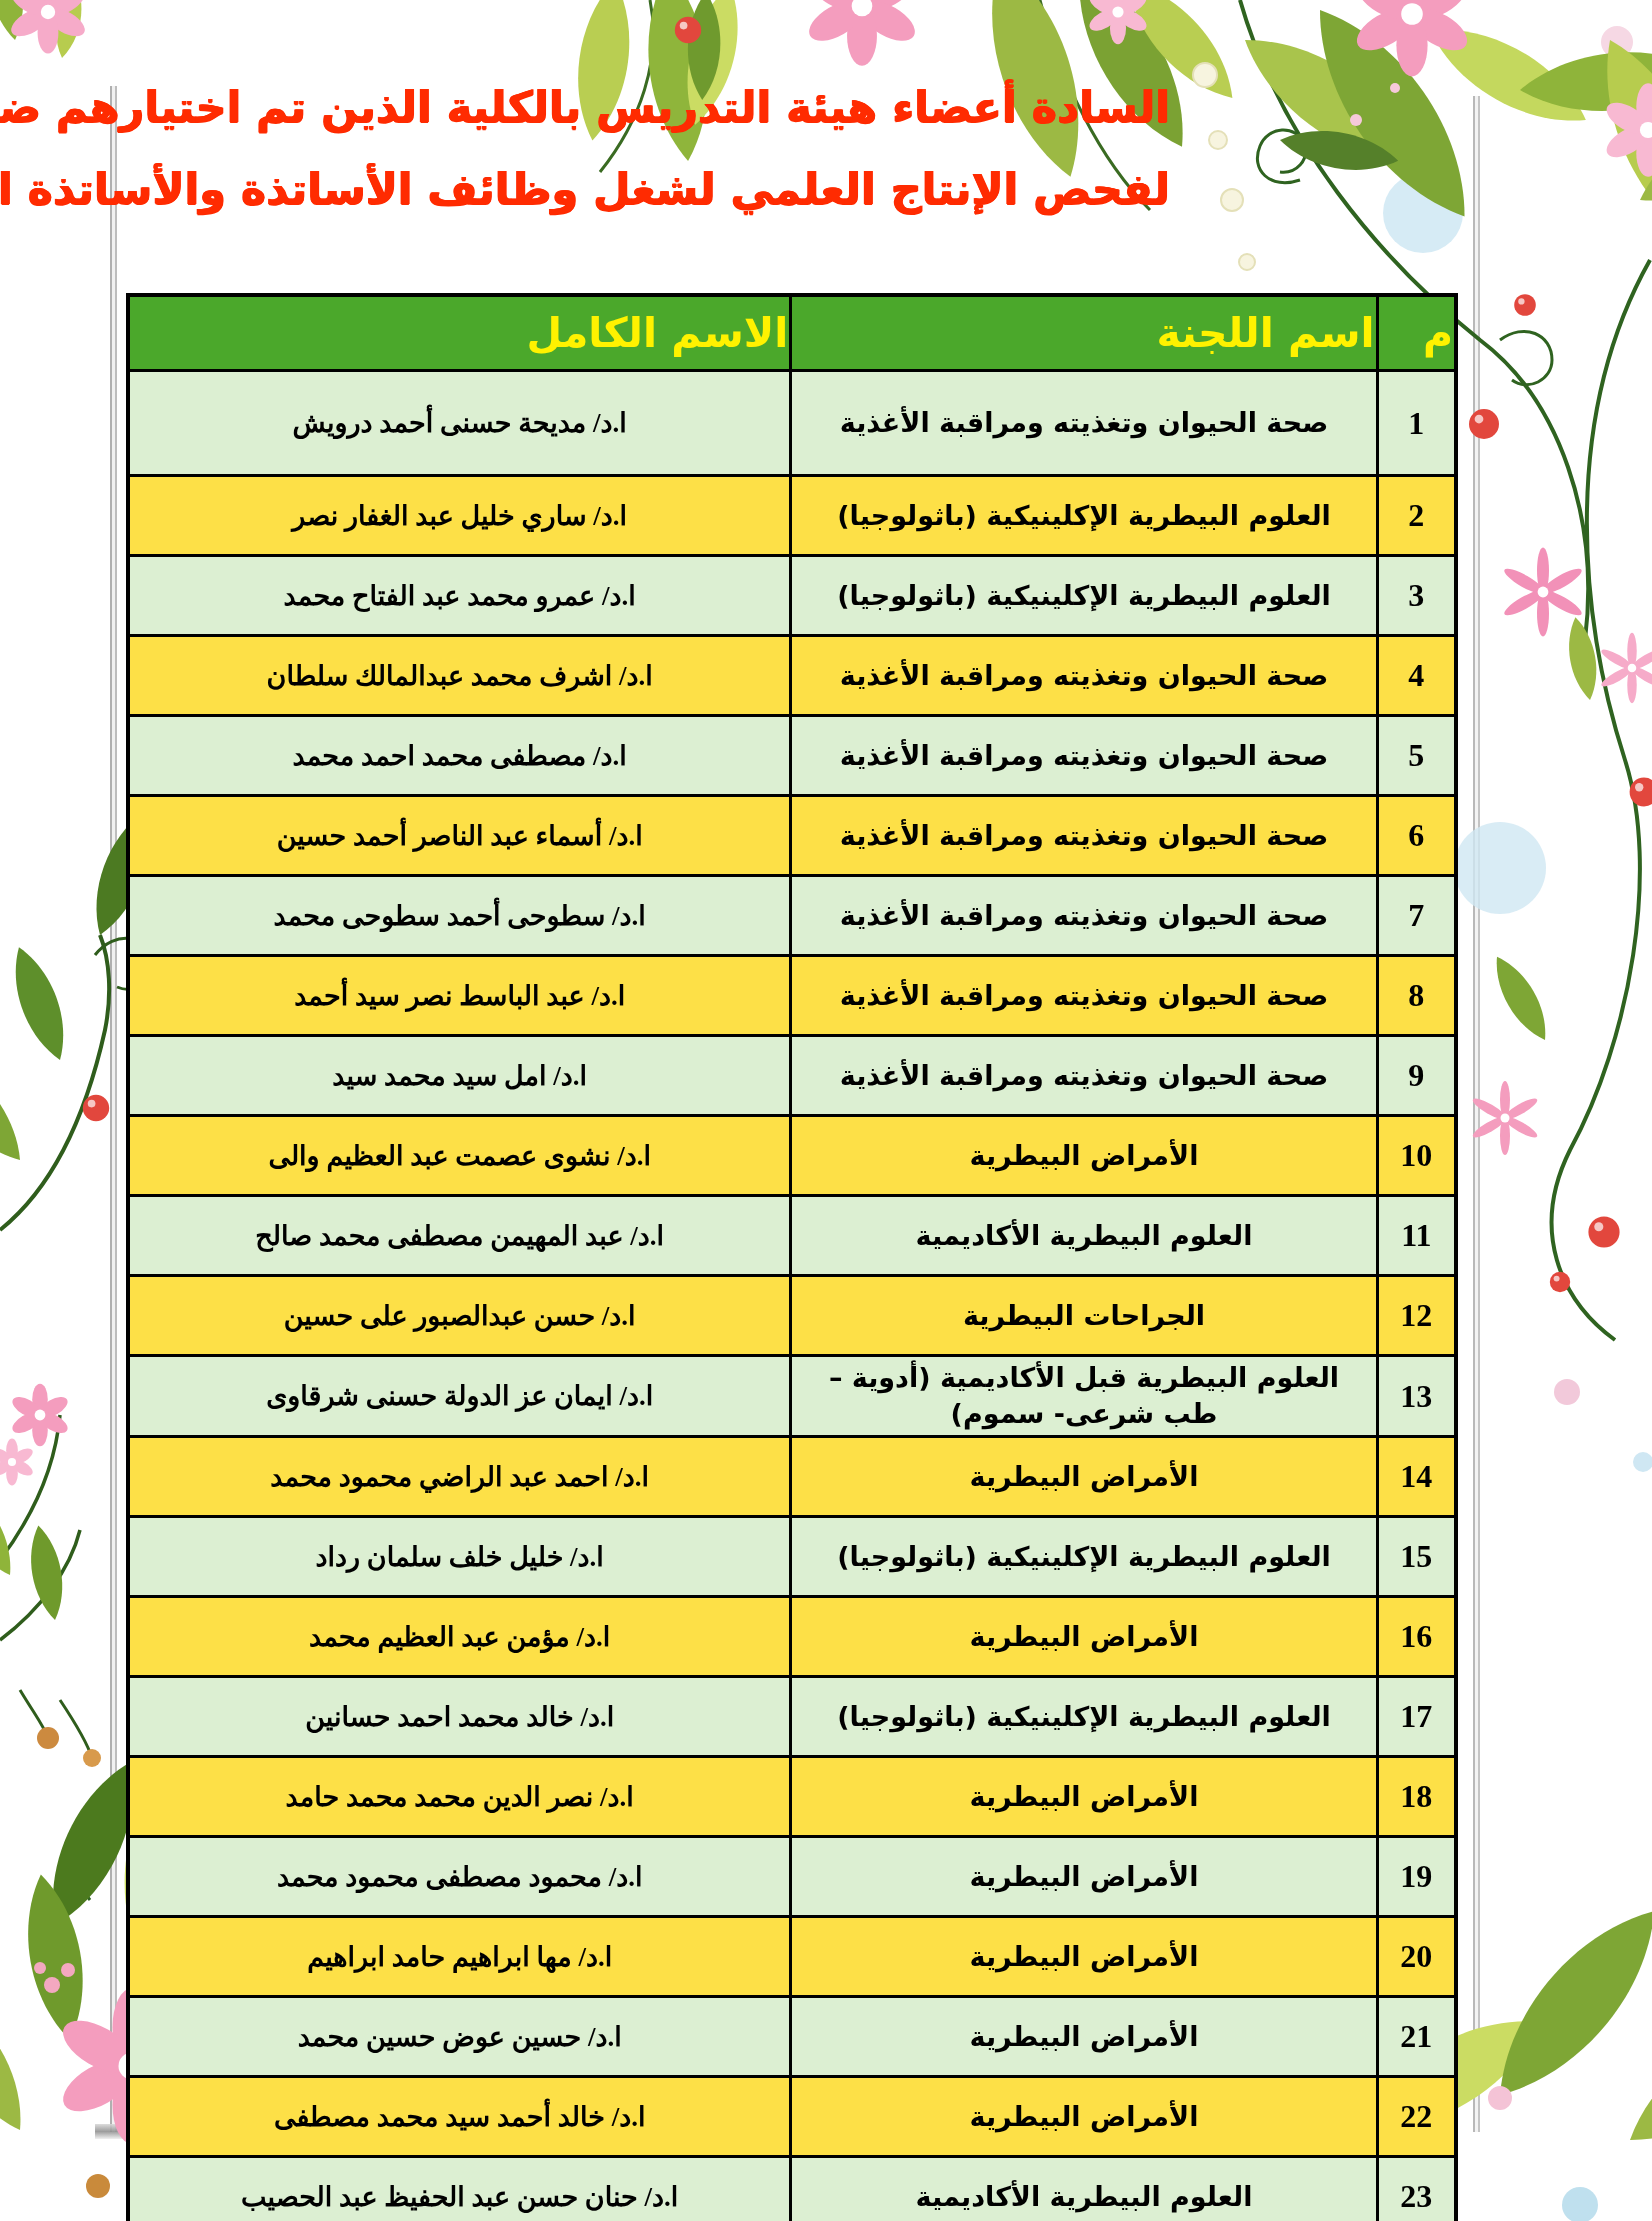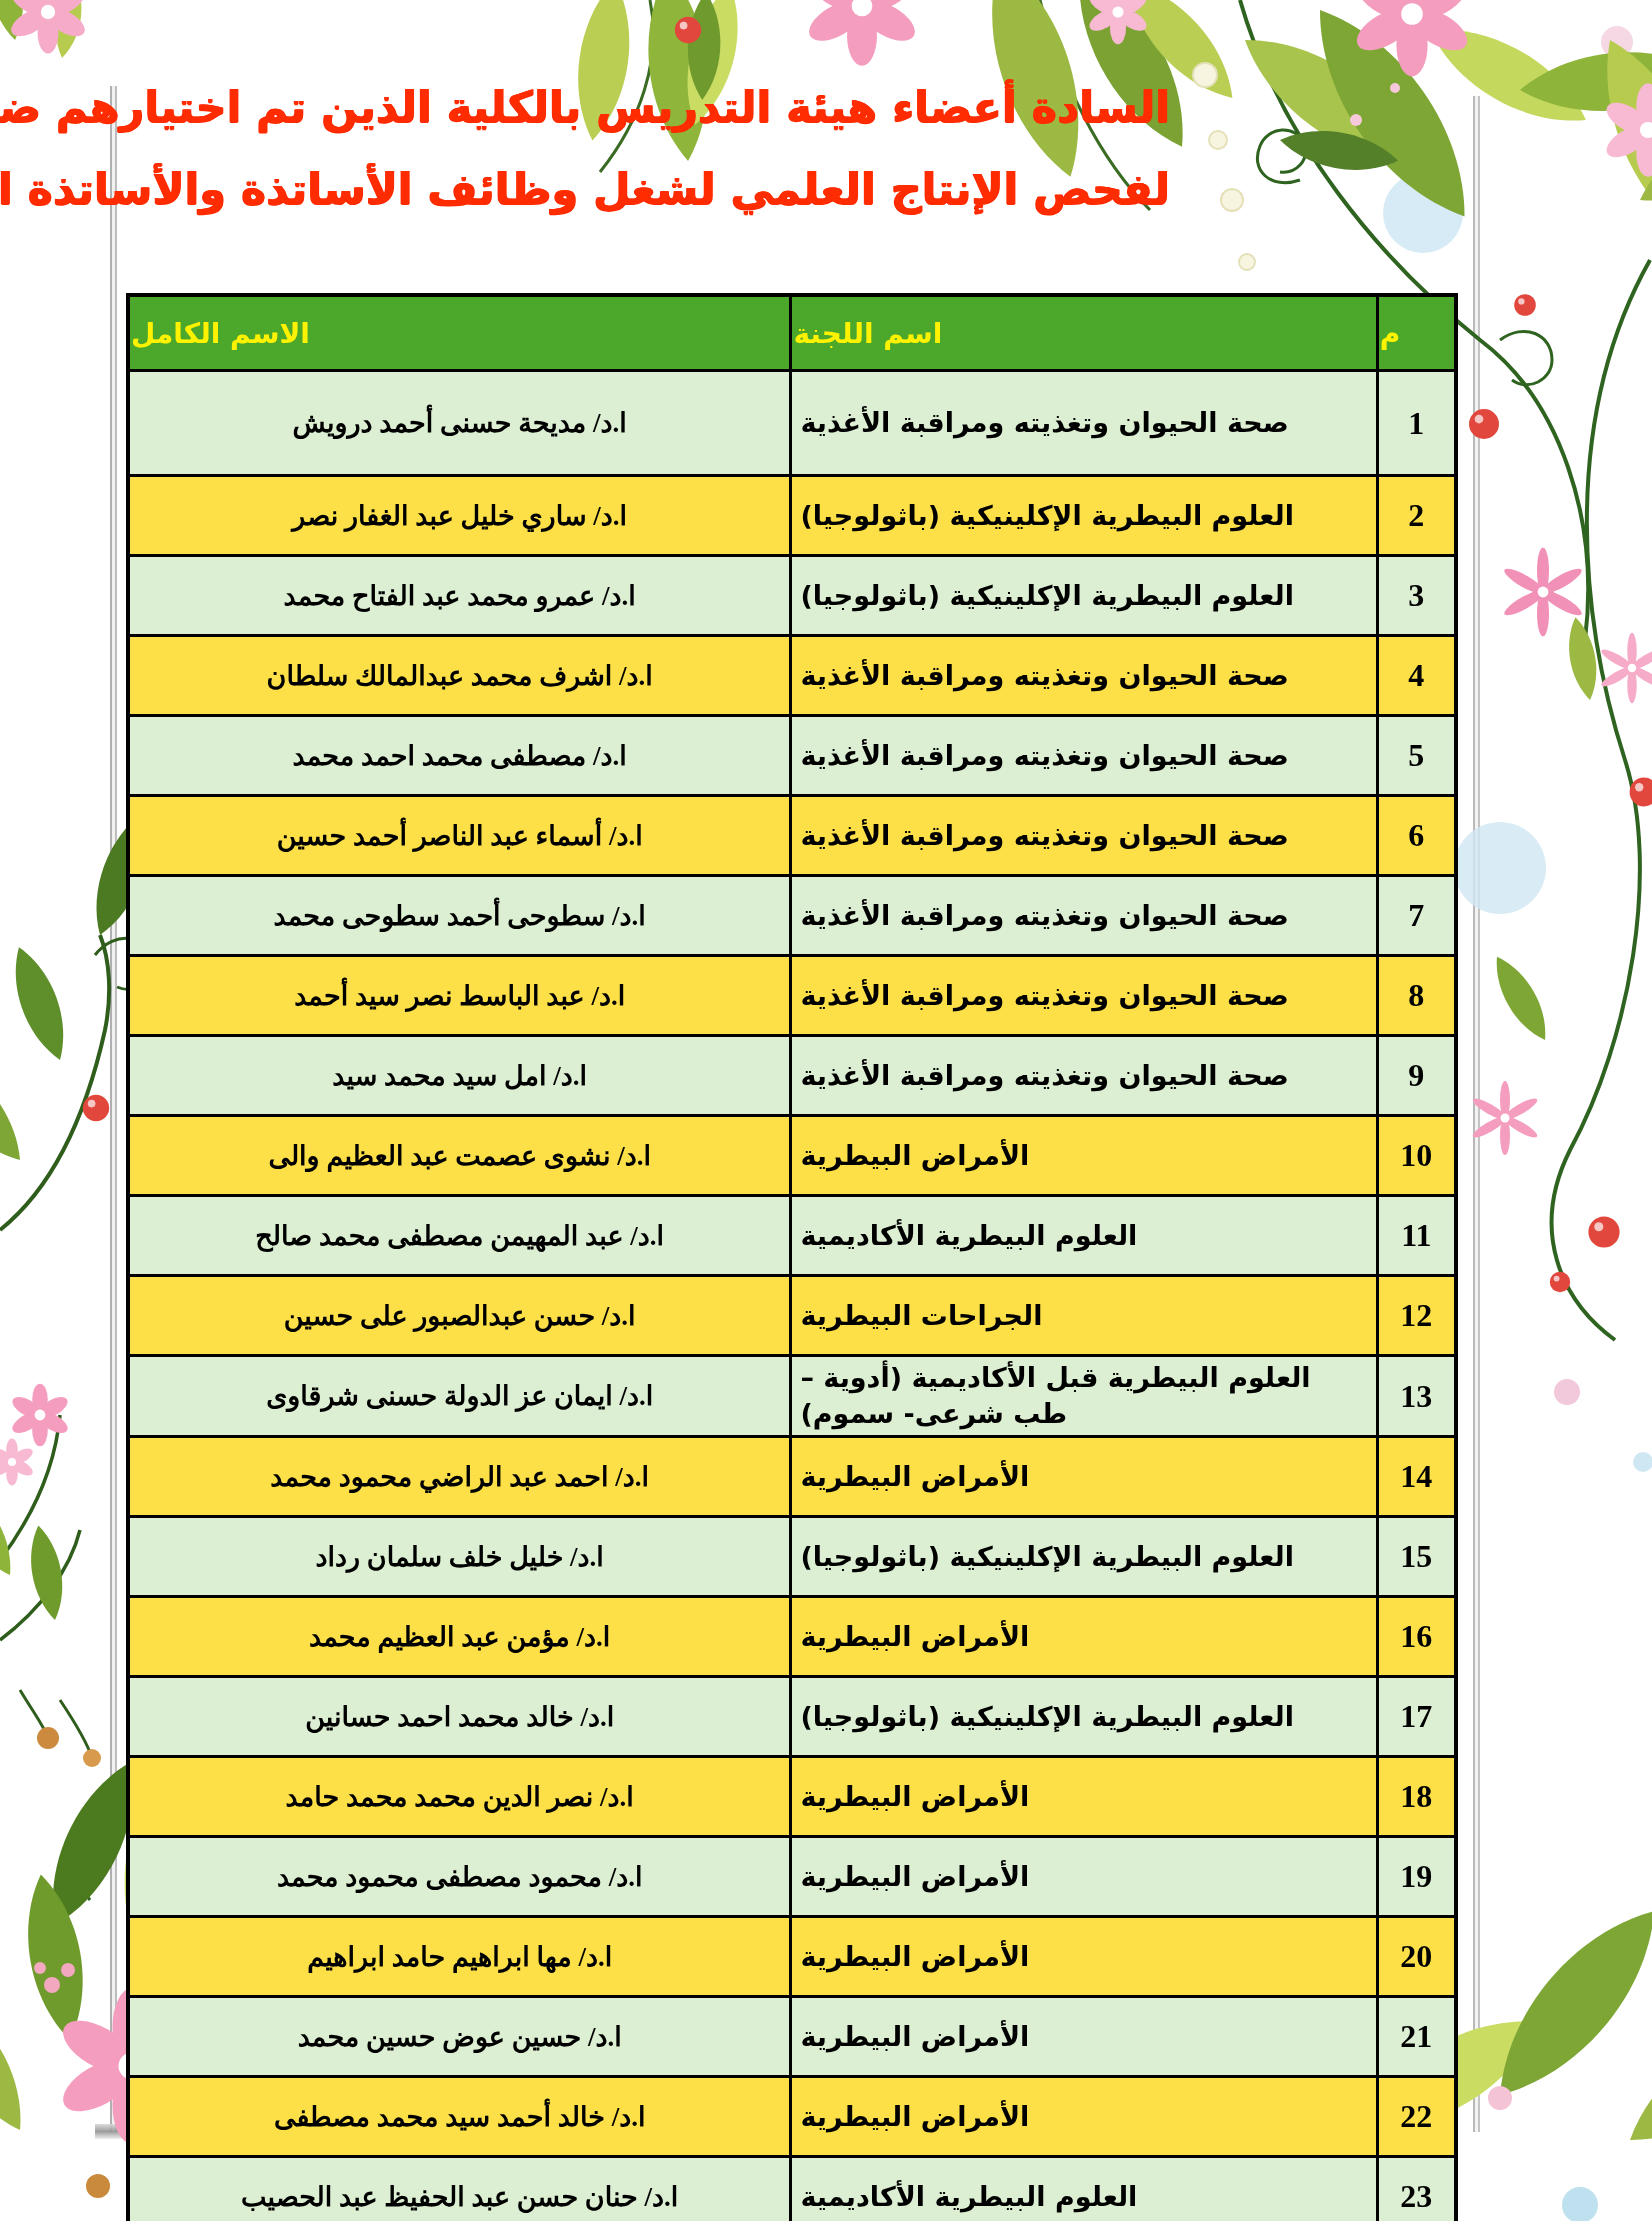--- a/index.html
+++ b/index.html
@@ -26,28 +26,28 @@
   }
   
   .tbl-wrap{position:absolute;z-index:3;left:126px;top:293px;width:1332px;}
   table.reviewers{
     width:100%;border-collapse:collapse;border:4px solid #000;direction:rtl;
     font-family:"DejaVu Sans",sans-serif;
   }
   table.reviewers th,table.reviewers td{border:3px solid #000;}
   table.reviewers thead th{
     background:var(--header-green,#4ba82b);color:var(--yellow,#fff200);
-    font-size:28px;font-weight:bold;height:70px;text-align:left;
+    font-size:41px;font-weight:bold;height:70px;text-align:right;
   }
   tbody td{height:71px;font-weight:bold;font-size:27px;color:#000;padding:3px 8px;}
   tbody tr:first-child td{height:96px;}
   tbody tr.row-green td{background:var(--row-green,#dcefd2);}
   tbody tr.row-white td{background:#fde047;}
   td.cell-num{text-align:center;font-family:"Liberation Serif","DejaVu Serif",serif;font-size:32px;}
-  td.cell-committee{text-align:left;line-height:36px;margin-top:20px;}
+  td.cell-committee{text-align:center;line-height:36px;margin-top:20px;}
   td.cell-name{text-align:center;font-family:Liberation Serif, serif;}
   col.c-num{width:79px;} col.c-committee{width:588px;} col.c-name{width:665px;}
 </style>
 </head>
 <body>
 
 <div class="page">
 
   <div class="frame-line frame-left"></div>
   <div class="frame-line frame-right"></div>

